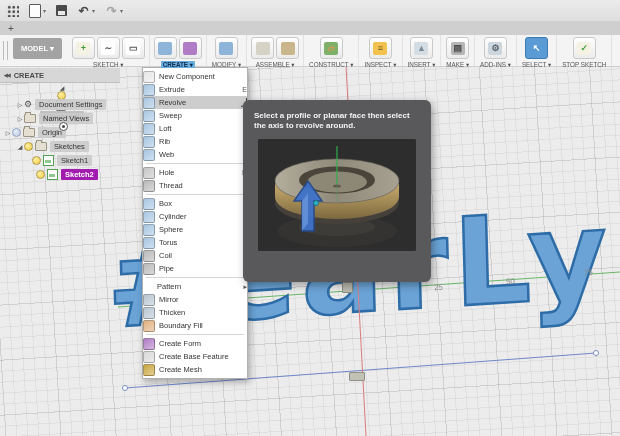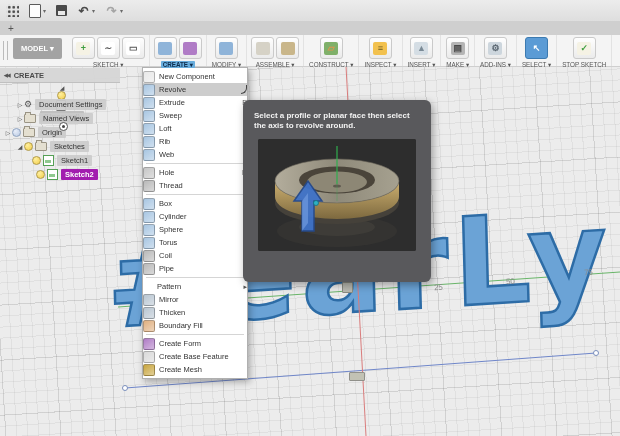--- a/index.html
+++ b/index.html
@@ -324,29 +324,29 @@
           <div class="chip">Sketch2</div>
         </div>
       </div>
   </div>
 
   <div class="menu" id="create-menu">
       <div class="menu-item">
         <div class="mi-icon" style="background: linear-gradient(145deg, rgb(232, 232, 232), rgba(255, 255, 255, 0.55) 120%) rgb(232, 232, 232);"></div>
         <div class="mi-label">New Component</div>
       </div>
+      <div class="menu-item">
+        <div class="mi-icon" style="background: linear-gradient(145deg, rgb(168, 198, 226), rgba(255, 255, 255, 0.55) 120%) rgb(168, 198, 226);"></div>
+        <div class="mi-label">Extrude</div>
+        <div class="mi-right">E</div>
+      </div>
       <div class="menu-item hl">
         <div class="mi-icon" style="background: linear-gradient(145deg, rgb(168, 198, 226), rgba(255, 255, 255, 0.55) 120%) rgb(168, 198, 226);"></div>
         <div class="mi-label">Revolve</div>
         <div class="hook"></div>
-      </div>
-      <div class="menu-item">
-        <div class="mi-icon" style="background: linear-gradient(145deg, rgb(168, 198, 226), rgba(255, 255, 255, 0.55) 120%) rgb(168, 198, 226);"></div>
-        <div class="mi-label">Extrude</div>
-        <div class="mi-right">E</div>
       </div>
       <div class="menu-item">
         <div class="mi-icon" style="background: linear-gradient(145deg, rgb(168, 198, 226), rgba(255, 255, 255, 0.55) 120%) rgb(168, 198, 226);"></div>
         <div class="mi-label">Sweep</div>
       </div>
       <div class="menu-item">
         <div class="mi-icon" style="background: linear-gradient(145deg, rgb(168, 198, 226), rgba(255, 255, 255, 0.55) 120%) rgb(168, 198, 226);"></div>
         <div class="mi-label">Loft</div>
       </div>
       <div class="menu-item">

